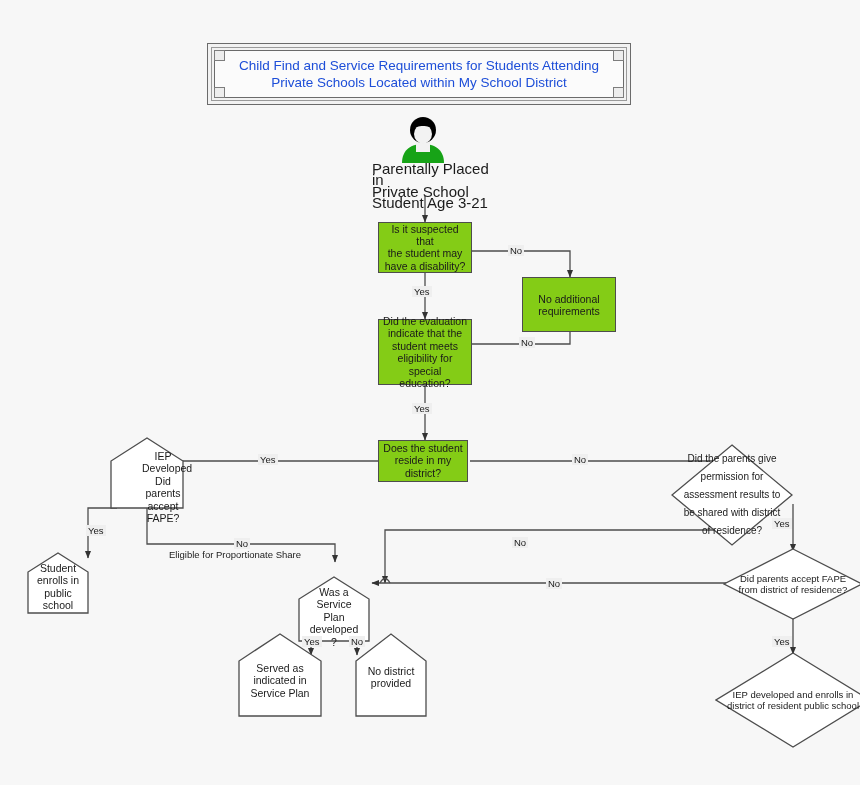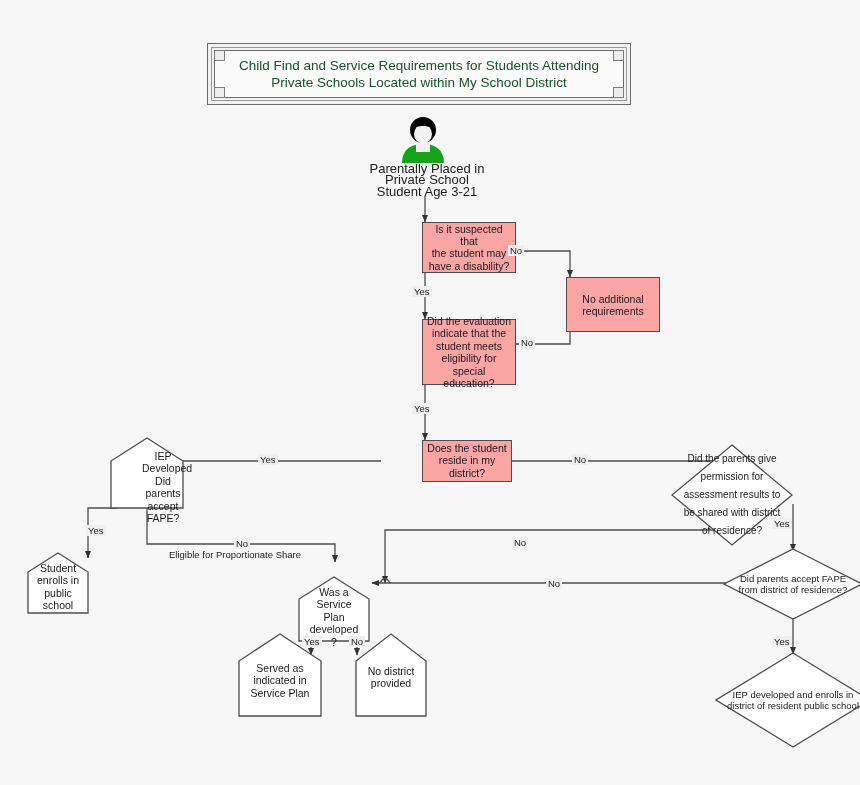--- a/index.html
+++ b/index.html
@@ -30,52 +30,52 @@
     border:1px solid #6b6b6b;
     background:#fbfbfb;
   }
   .title-frame .corner{
     position:absolute;width:9px;height:9px;border:1px solid #7d7d7d;background:#ededed;
   }
   .c-tl{left:6px;top:6px;} .c-tr{right:6px;top:6px;}
   .c-bl{left:6px;bottom:6px;} .c-br{right:6px;bottom:6px;}
   .title-text{
     position:absolute;left:14px;right:14px;top:50%;transform:translateY(-50%);
-    text-align:center;font-size:13.5px;line-height:17px;color:#14532d;
+    text-align:center;font-size:13.5px;line-height:17px;color:#1d4ed8;
   }
 
   
   .node{position:absolute;box-sizing:border-box;}
   .node .lbl{
     position:absolute;left:0;right:0;top:50%;transform:translateY(-50%);
     text-align:center;white-space:pre-line;
   }
 
   
   .rect{
-    background:#fca5a5;border:1.4px solid #4d4d4d;margin-left:44px;
+    background:#84cc16;border:1.4px solid #4d4d4d;
   }
   .rect .lbl{font-size:10.5px;line-height:12.4px;padding:0 3px;}
 
   
   .pent{background:transparent;}
   .pent svg{position:absolute;left:0;top:0;}
   .pent .lbl{font-size:10.5px;line-height:12.4px;}
 
   
   .diam{background:transparent;}
   .diam svg{position:absolute;left:0;top:0;}
   .diam .lbl{font-size:10px;line-height:18px;padding:0 10px;}
   .diam.big .lbl{font-size:9.5px;line-height:11.4px;padding:0 12px;}
 
   
   .person{position:absolute;left:396px;top:117px;width:54px;height:46px;}
   .person-cap{
-    position:absolute;left:364px;top:163px;width:126px;
-    text-align:center;font-size:13px;line-height:11.4px;color:#1b1b1b;
+    position:absolute;left:372px;top:163px;width:126px;
+    font-size:15px;line-height:11.4px;color:#1b1b1b;
     white-space:pre-line;
   }
 
   
   .elbl{
     position:absolute;font-size:9.5px;line-height:11px;color:#1b1b1b;
     background:#efefef;padding:0 2px;white-space:nowrap;
   }
   .elbl.sub{background:transparent;font-size:9.5px;text-align:right;}
 </style>

